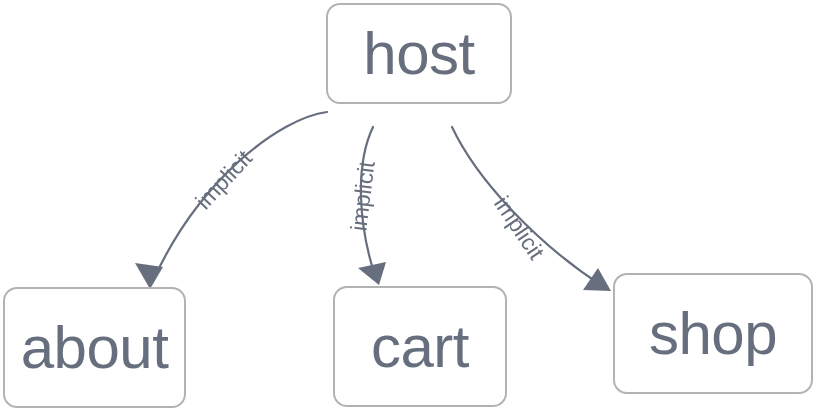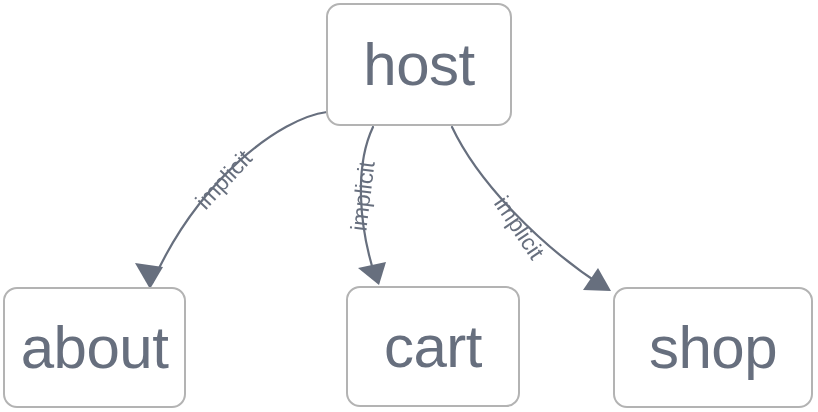--- a/index.html
+++ b/index.html
@@ -79,33 +79,33 @@
     <g>
       <path class="edge-path" d="M 373,127 C 355,165 358,225 376,279"></path>
       <polygon class="arrow-head" points="379,285 358,268 386,262"></polygon>
     </g>
     <g>
       <path class="edge-path" d="M 452,127 C 478,182 540,246 604,287"></path>
       <polygon class="arrow-head" points="611,291 583,290 598,268"></polygon>
     </g>
   </svg>
 
-  <div class="node-box" style="left: 326px; top: 3px; width: 186px; height: 123px;">
+  <div class="node-box" style="left: 326px; top: 3px; width: 186px; height: 101px;">
     <span class="node-label">host</span>
   </div>
 
   <div class="node-box" style="left: 3px; top: 287px; width: 183px; height: 121px;">
     <span class="node-label">about</span>
   </div>
 
-  <div class="node-box" style="left: 346px; top: 286px; width: 174px; height: 121px;">
+  <div class="node-box" style="left: 333px; top: 286px; width: 174px; height: 121px;">
     <span class="node-label">cart</span>
   </div>
 
-  <div class="node-box" style="left: 613px; top: 287px; width: 200px; height: 121px;">
+  <div class="node-box" style="left: 613px; top: 273px; width: 200px; height: 121px;">
     <span class="node-label">shop</span>
   </div>
 
   <div class="edge-label" style="left: 224px; top: 180px; transform: translate(-50%, -50%) rotate(-47deg);">implicit</div>
   <div class="edge-label" style="left: 363px; top: 196px; transform: translate(-50%, -50%) rotate(-83deg);">implicit</div>
   <div class="edge-label" style="left: 519px; top: 228px; transform: translate(-50%, -50%) rotate(56deg);">implicit</div>
 
 </div>
 
 </body></html>

